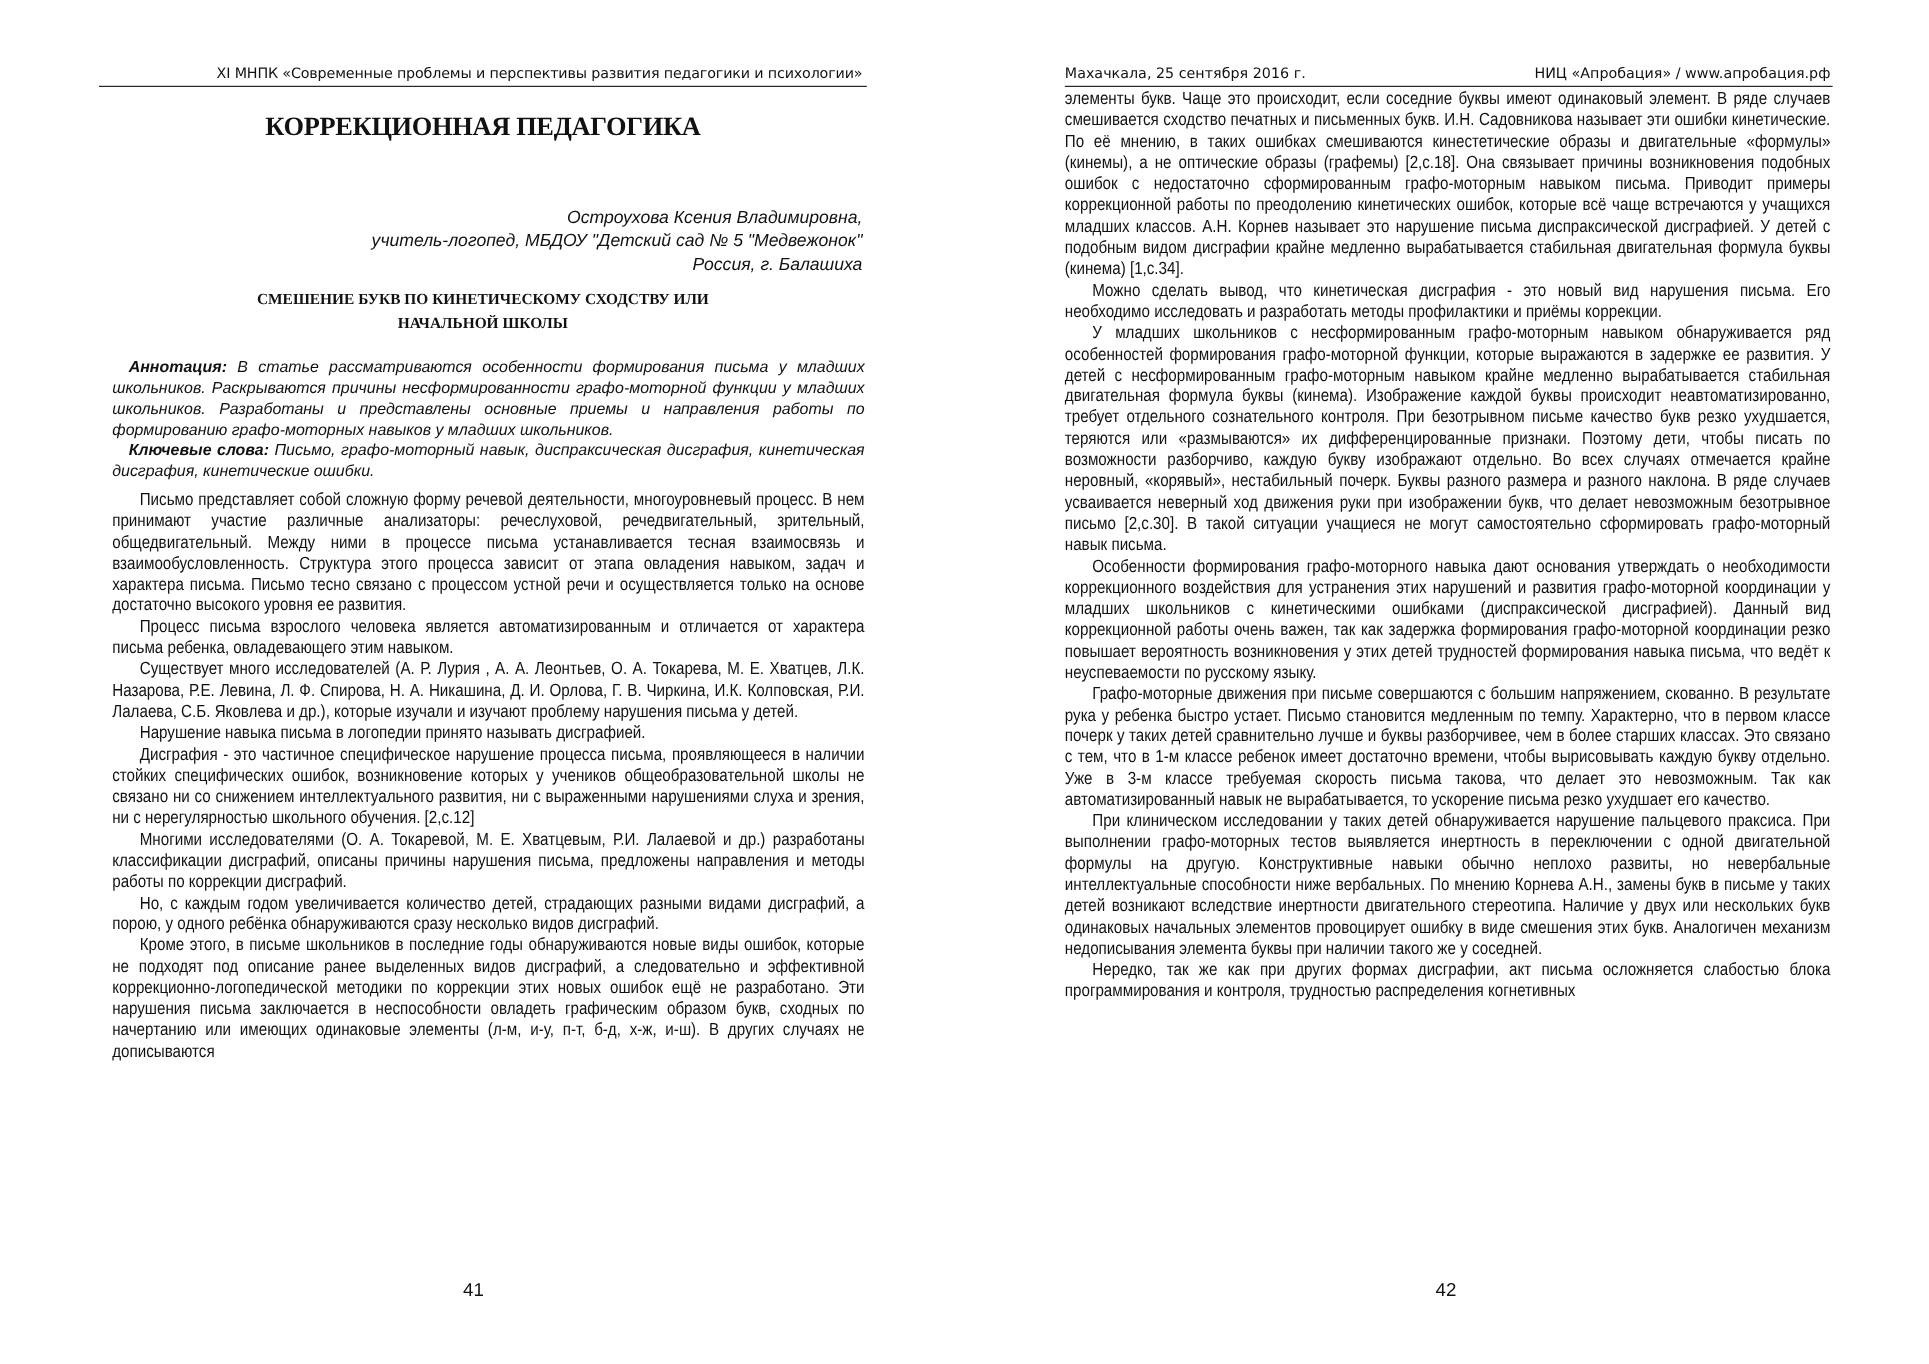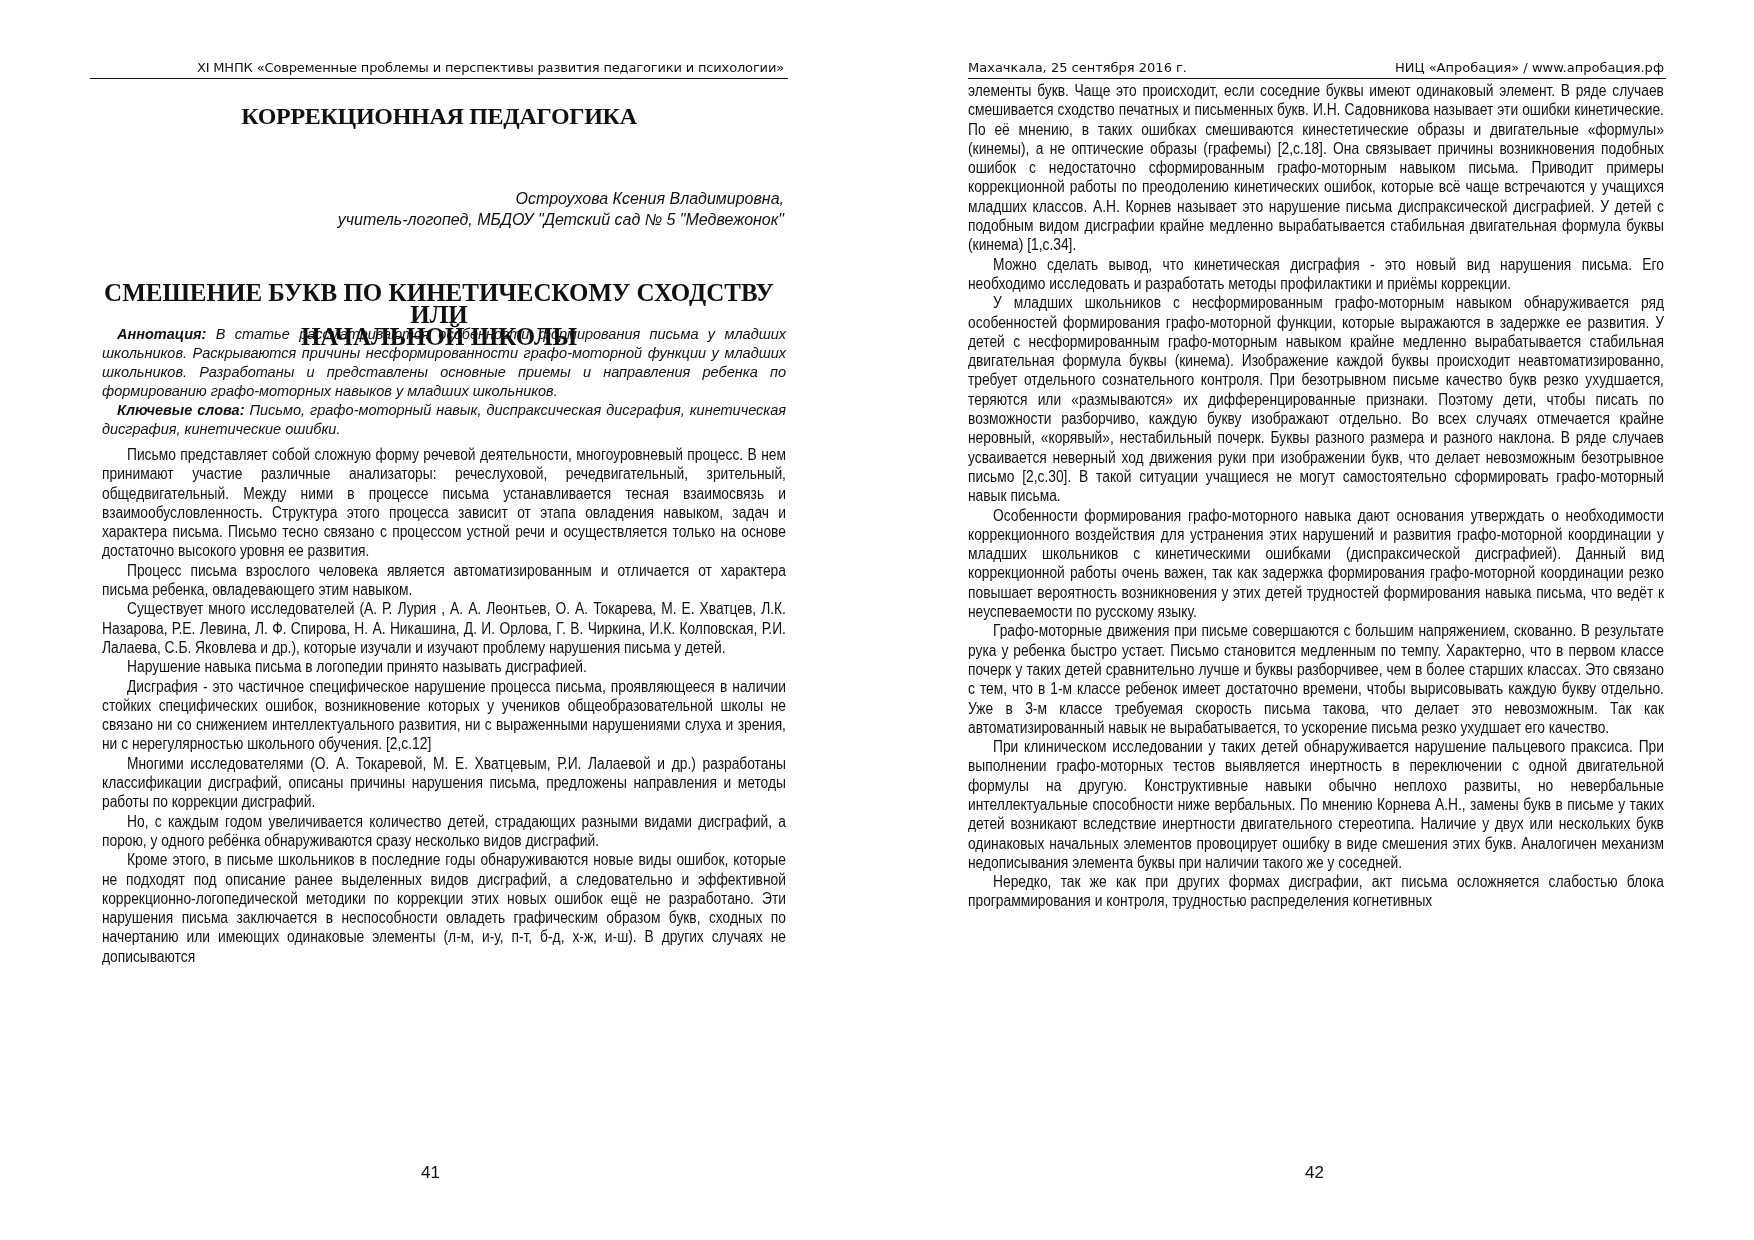--- a/index.html
+++ b/index.html
@@ -10,48 +10,49 @@
   .run-head { position:absolute; top:58px; left:0; right:0; height:20px; border-bottom:1.5px solid #111; font-family:"DejaVu Sans", sans-serif; font-size:13px; line-height:18px; color:#111; white-space:nowrap; }
   .run-head .l { position:absolute; left:0; bottom:1px; }
   .run-head .r { position:absolute; right:2px; bottom:1px; }
   .run-head .c { position:absolute; right:4px; bottom:1px; letter-spacing:-0.15px; }
   .body { position:absolute; left:12px; right:2px; font-size:16px; line-height:19.3px; text-align:justify; hyphens:manual; }
   .body p { margin:0; text-indent:29px; transform-origin:left top; }
   .cond { display:block; width:116%; transform:scaleX(0.862); transform-origin:left top; }
   .section-title { position:absolute; top:103px; left:0; right:0; text-align:center; font-family:"Liberation Serif", serif; font-weight:bold; font-size:24px; letter-spacing:-0.3px; }
   .author { position:absolute; top:188px; right:4px; text-align:right; font-style:italic; font-size:16px; line-height:21px; }
   .author .name { font-weight:normal; }
-  .art-title { position:absolute; top:262px; left:0; right:0; text-align:center; font-family:"Liberation Serif", serif; font-weight:bold; font-size:25px; line-height:22px;margin-top:20px; }
+  .art-title { position:absolute; top:262px; left:0; right:0; text-align:center; font-family:"Liberation Serif", serif; font-weight:bold; font-size:14px; line-height:22px; }
   .annot { position:absolute; top:325px; left:12px; right:2px; font-style:italic; font-size:14.5px; line-height:19px; text-align:justify; }
   .annot p { margin:0; text-indent:15px; }
   .annot b { font-weight:bold; }
   .page-num { position:absolute; top:1163px; font-size:17px;text-align:center; }
 </style>
 </head>
 <body>
 
 <div class="page page-left">
   <div class="run-head">
     <span class="c">XI МНПК «Современные проблемы и перспективы развития педагогики и психологии»</span>
   </div>
 
   <div class="section-title">КОРРЕКЦИОННАЯ ПЕДАГОГИКА</div>
 
   <div class="author">
     <div class="name">Остроухова Ксения Владимировна,</div>
     <div>учитель-логопед, МБДОУ "Детский сад № 5 "Медвежонок"</div>
+    <div>Россия, г. Балашиха</div>
   </div>
 
   <div class="art-title">
     <div>СМЕШЕНИЕ БУКВ ПО КИНЕТИЧЕСКОМУ СХОДСТВУ ИЛИ</div>
     <div>НАЧАЛЬНОЙ ШКОЛЫ</div>
   </div>
 
   <div class="annot">
-    <p><b>Аннотация:</b> <span>В статье рассматриваются особенности формирования письма у младших школьников. Раскрываются причины несформированности графо-моторной функции у младших школьников. Разработаны и представлены основные приемы и направления ребенка по формированию графо-моторных навыков у младших школьников.</span></p>
+    <p><b>Аннотация:</b> <span>В статье рассматриваются особенности формирования письма у младших школьников. Раскрываются причины несформированности графо-моторной функции у младших школьников. Разработаны и представлены основные приемы и направления работы по формированию графо-моторных навыков у младших школьников.</span></p>
     <p><b>Ключевые слова:</b> <span>Письмо, графо-моторный навык, диспраксическая дисграфия, кинетическая дисграфия, кинетические ошибки.</span></p>
   </div>
 
   <div class="body" style="top:445px;">
     <div class="cond">
       <p>Письмо представляет собой сложную форму речевой деятельности, многоуровневый процесс. В нем принимают участие различные анализаторы: речеслуховой, речедвигательный, зрительный, общедвигательный. Между ними в процессе письма устанавливается тесная взаимосвязь и взаимообусловленность. Структура этого процесса зависит от этапа овладения навыком, задач и характера письма. Письмо тесно связано с процессом устной речи и осуществляется только на основе достаточно высокого уровня ее развития.</p>
       <p>Процесс письма взрослого человека является автоматизированным и отличается от характера письма ребенка, овладевающего этим навыком.</p>
       <p>Существует много исследователей (А. Р. Лурия , А. А. Леонтьев, О. А. Токарева, М. Е. Хватцев, Л.К. Назарова, Р.Е. Левина, Л. Ф. Спирова, Н. А. Никашина, Д. И. Орлова, Г. В. Чиркина, И.К. Колповская, Р.И. Лалаева, С.Б. Яковлева и др.), которые изучали и изучают проблему нарушения письма у детей.</p>
       <p>Нарушение навыка письма в логопедии принято называть дисграфией.</p>
       <p>Дисграфия - это частичное специфическое нарушение процесса письма, проявляющееся в наличии стойких специфических ошибок, возникновение которых у учеников общеобразовательной школы не связано ни со снижением интеллектуального развития, ни с выраженными нарушениями слуха и зрения, ни с нерегулярностью школьного обучения. [2,с.12]</p>

